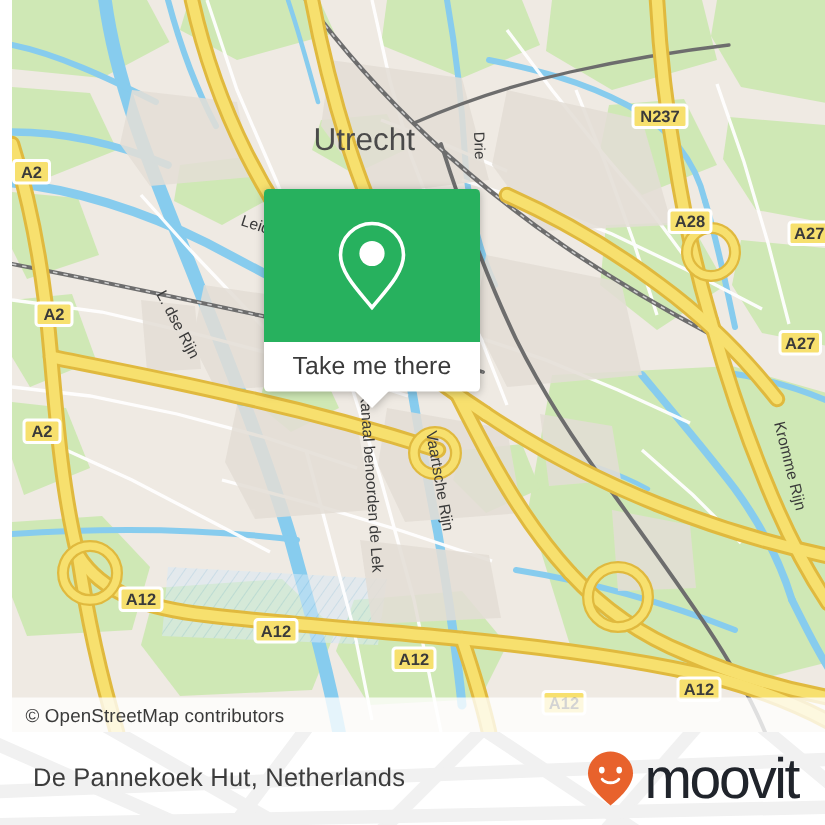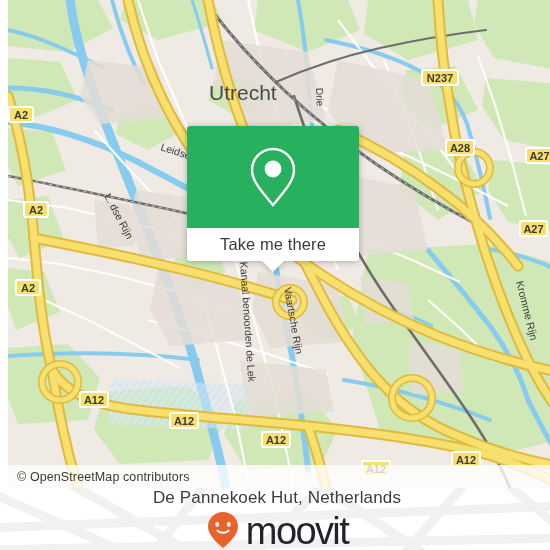--- a/index.html
+++ b/index.html
@@ -47,23 +47,23 @@
   .attrib-text {
     font-size: 12.5px;
     color: #3a3a3a;
     letter-spacing: 0.1px;
     white-space: nowrap;
   }
 
   
   .callout {
     position: absolute;
-    left: 187px;
+    left: 176px;
     top: 126px;
-    width: 172px;
+    width: 144px;
     z-index: 20;
     filter: drop-shadow(0 1px 3px rgba(0,0,0,0.28));
   }
   .callout-top {
     background: #27b15e;
     height: 102px;
     border-radius: 3px 3px 0 0;
     display: flex;
     align-items: center;
     justify-content: center;
@@ -112,21 +112,20 @@
   }
   .footer-row {
     position: relative;
     width: 550px;
     height: 62px;
     display: flex;
     align-items: center;
     justify-content: space-between;
     box-sizing: border-box;
     padding: 0 18px 0 22px;
-    flex-direction: column;
   }
   .footer-title {
     font-size: 17px;
     color: #3c3c3c;
     letter-spacing: 0.15px;
     white-space: nowrap;
   }
   .brand {
     display: flex;
     align-items: center;

